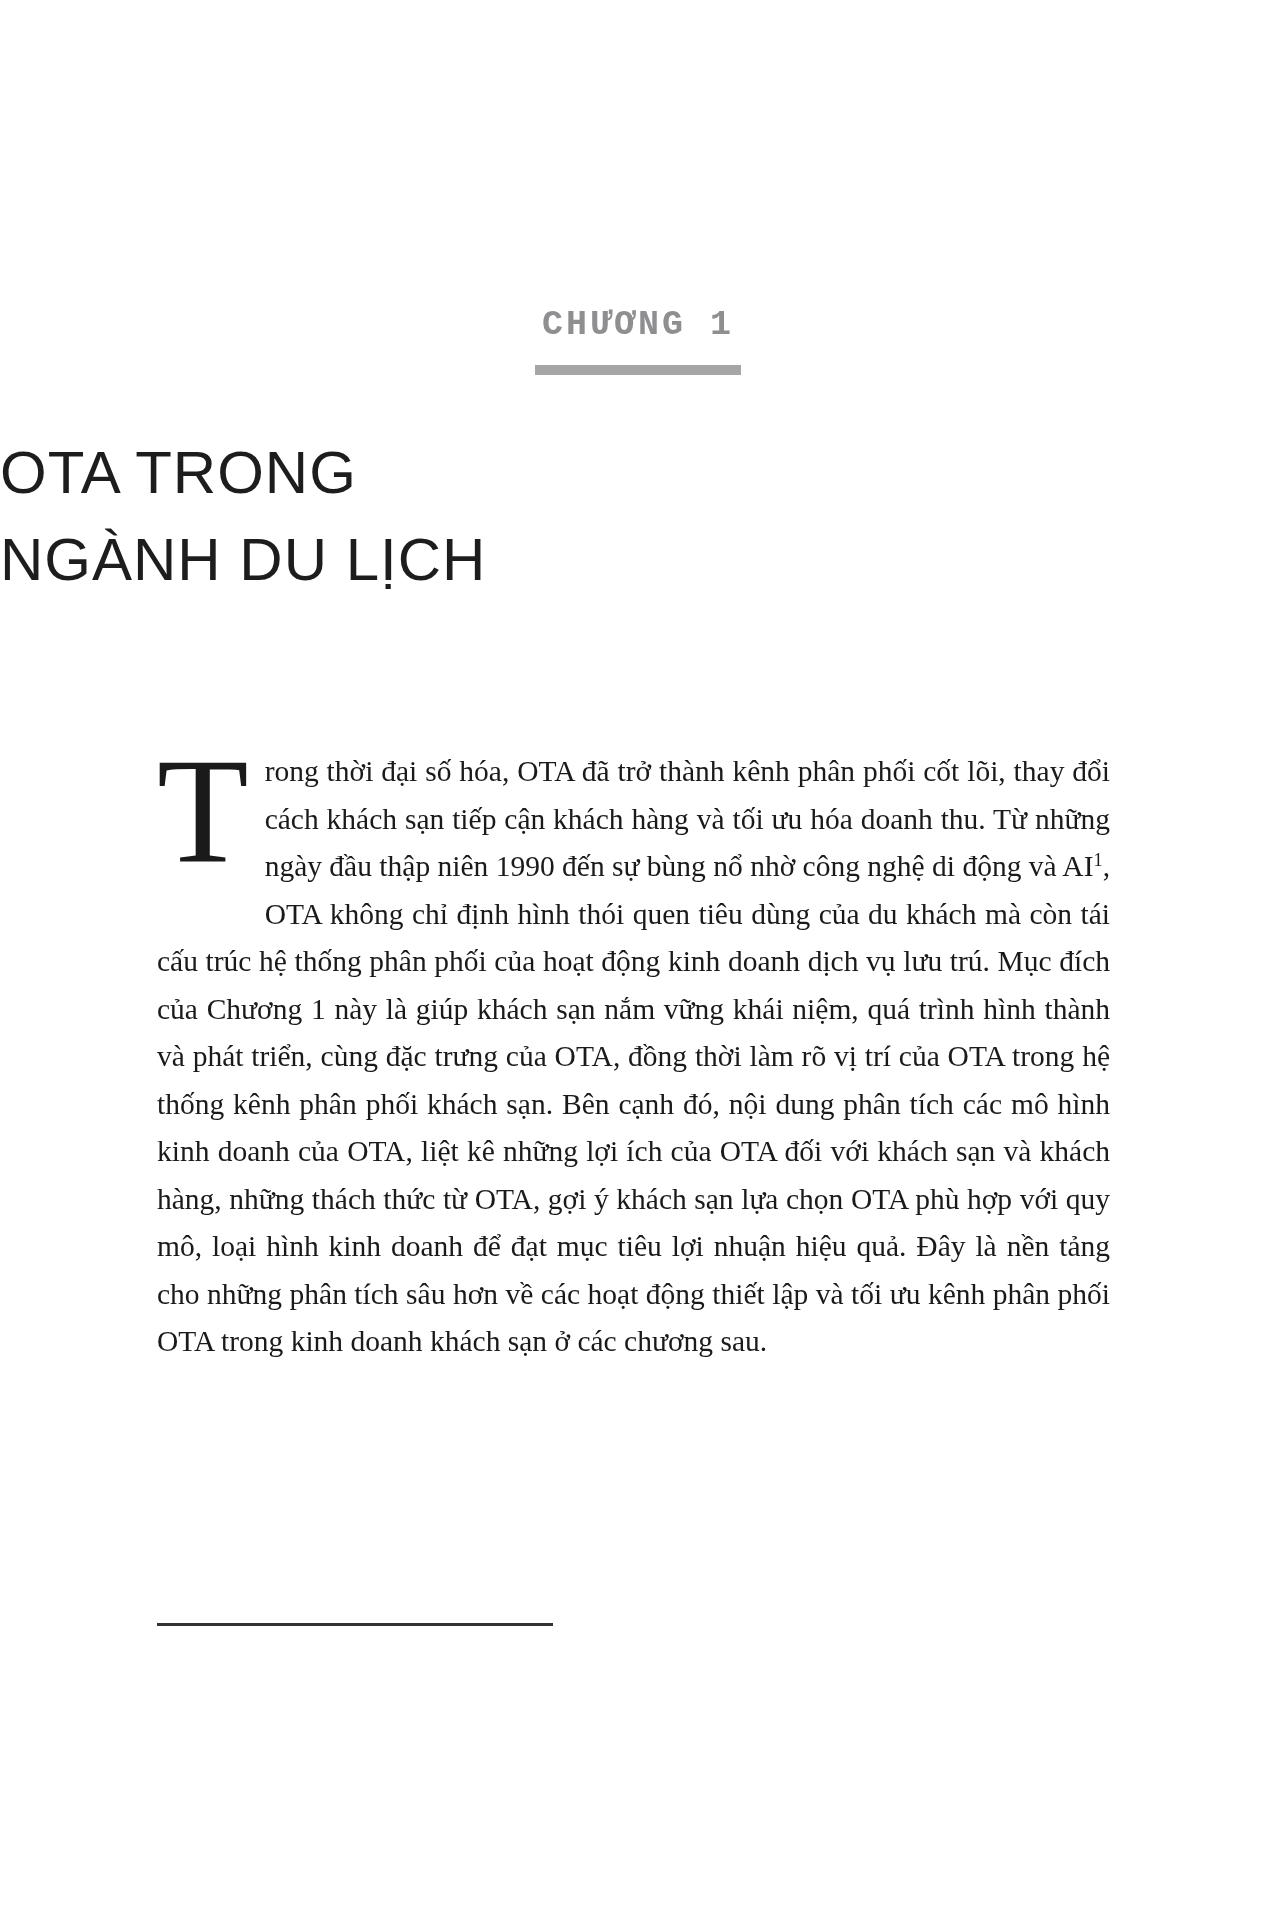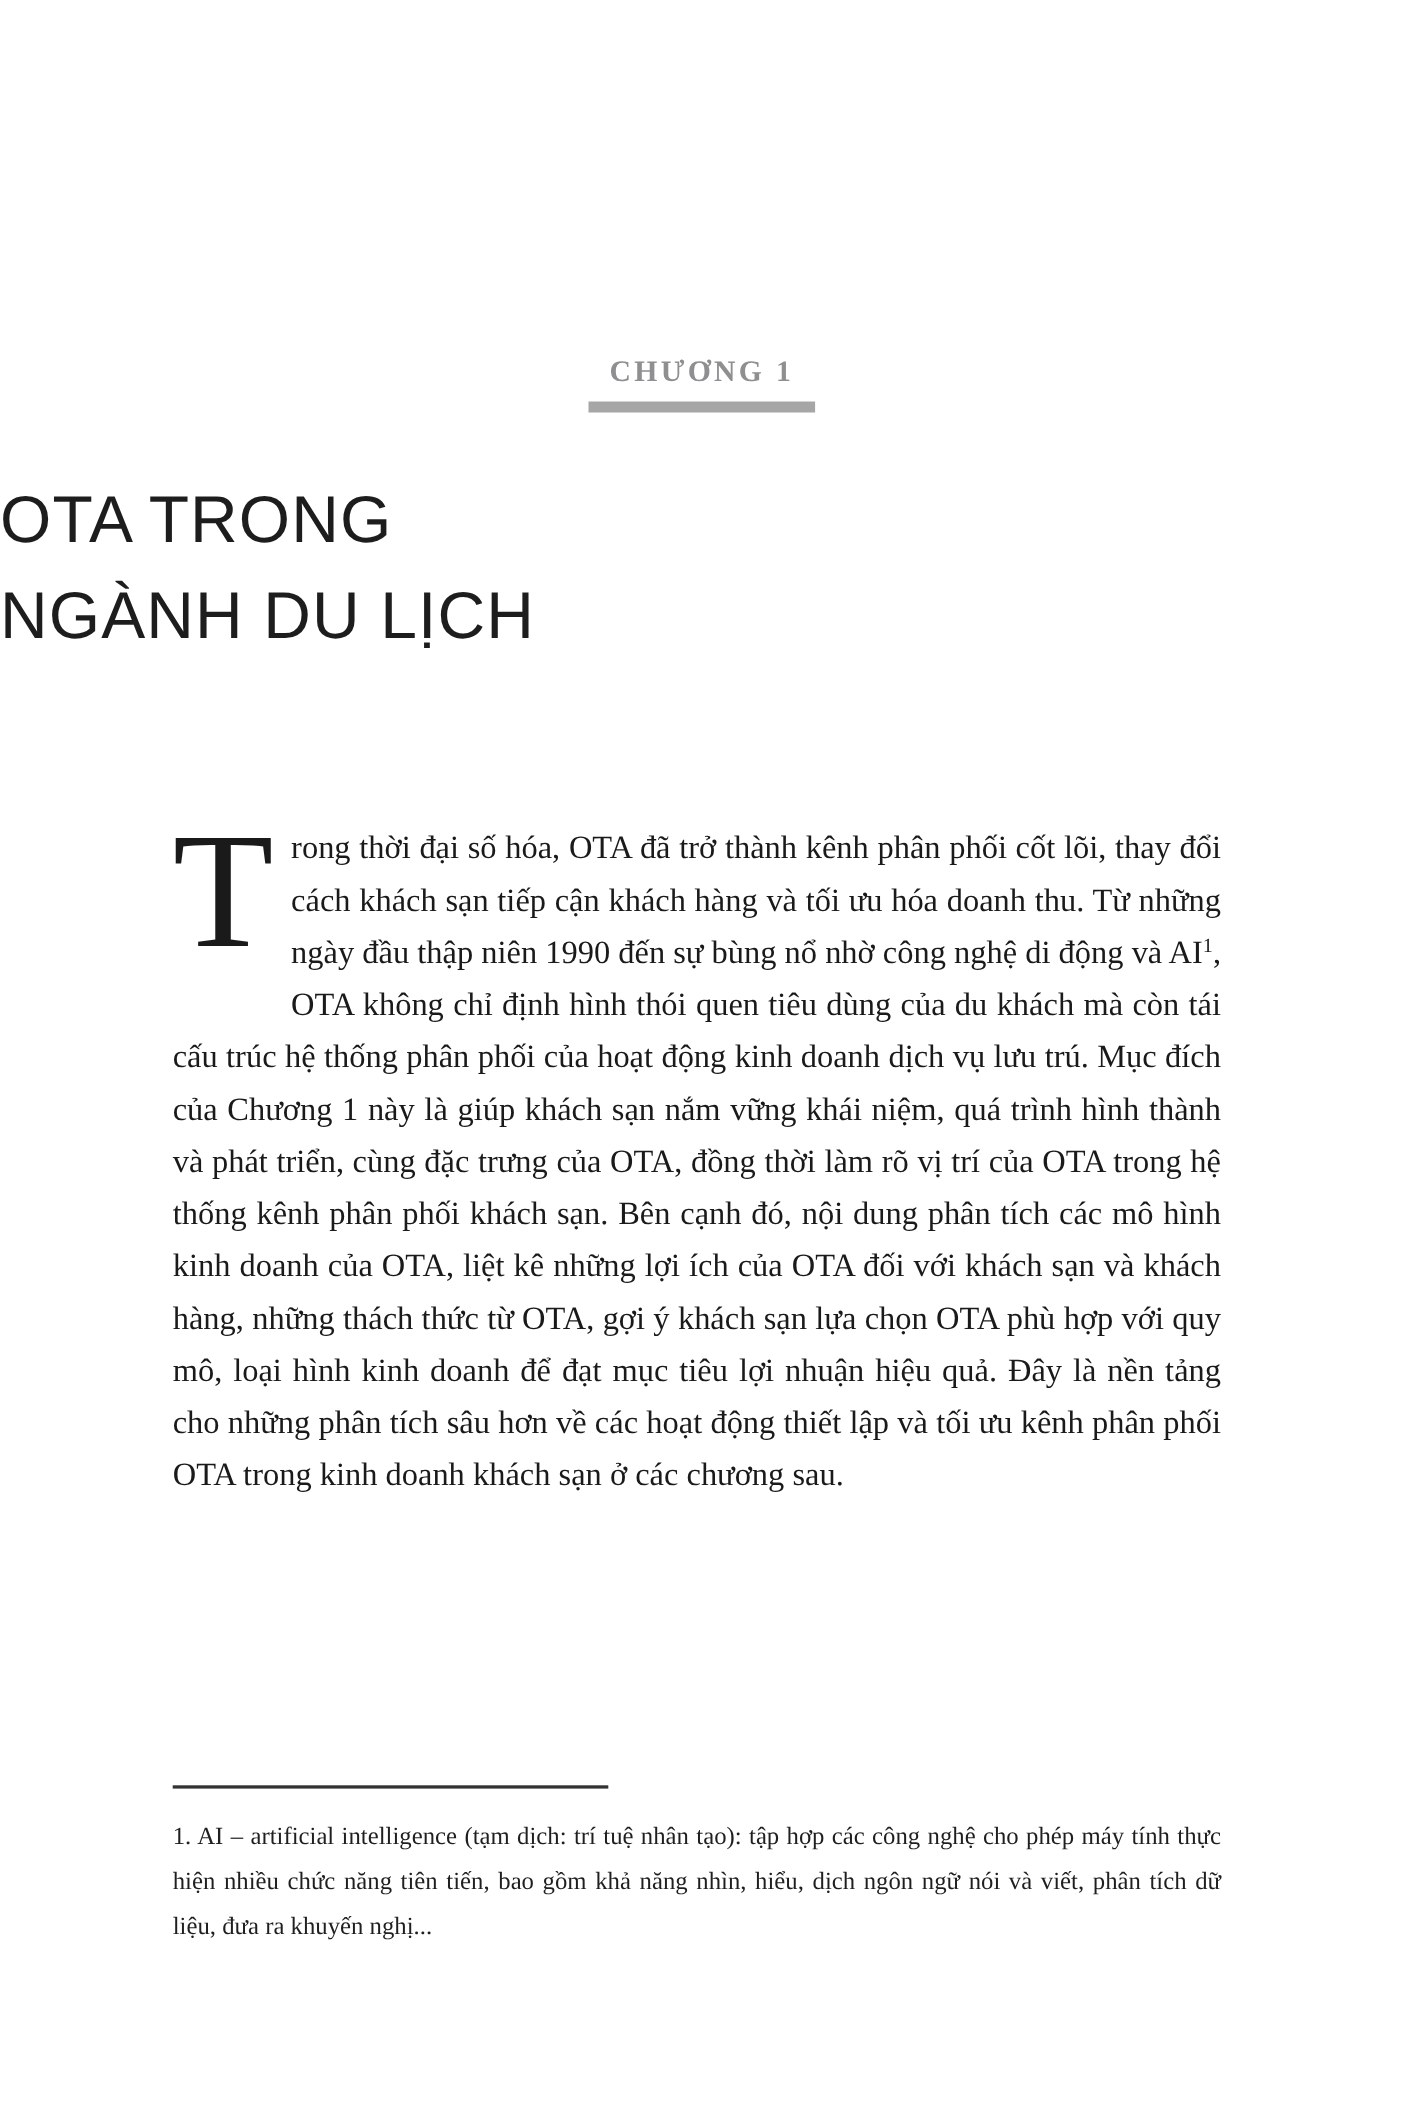--- a/index.html
+++ b/index.html
@@ -10,27 +10,27 @@
   .page {
     position: relative;
     width: 1276px;
     height: 1922px;
     background: #ffffff;
     overflow: hidden;
     font-family: "Liberation Serif", serif;
   }
   .chapter-label {
     position: absolute;
-    top: 322px;
+    top: 305px;
     left: 0;
     width: 100%;
     text-align: center;
-    font-family: Liberation Serif, serif;
+    font-family: Liberation Mono, monospace;
     font-weight: bold;
-    font-size: 27px;
+    font-size: 35px;
     letter-spacing: 3px;
     color: var(--color-chapter-label, #8f8f91);
   }
   .chapter-divider {
     position: absolute;
     top: 365px;
     left: 50%;
     transform: translateX(-50%);
     width: 206px;
     height: 10px;
@@ -109,15 +109,14 @@
 
   <div class="chapter-title">
     <div>OTA TRONG</div>
     <div>NGÀNH DU LỊCH</div>
   </div>
 
   <p class="body-text"><span class="dropcap">T</span><span>rong thời đại số hóa, OTA đã trở thành kênh phân phối cốt lõi, thay đổi cách khách sạn tiếp cận khách hàng và tối ưu hóa doanh thu. Từ những ngày đầu thập niên 1990 đến sự bùng nổ nhờ công nghệ di động và AI</span><sup class="fn-ref">1</sup><span>, OTA không chỉ định hình thói quen tiêu dùng của du khách mà còn tái cấu trúc hệ thống phân phối của hoạt động kinh doanh dịch vụ lưu trú. Mục đích của Chương 1 này là giúp khách sạn nắm vững khái niệm, quá trình hình thành và phát triển, cùng đặc trưng của OTA, đồng thời làm rõ vị trí của OTA trong hệ thống kênh phân phối khách sạn. Bên cạnh đó, nội dung phân tích các mô hình kinh doanh của OTA, liệt kê những lợi ích của OTA đối với khách sạn và khách hàng, những thách thức từ OTA, gợi ý khách sạn lựa chọn OTA phù hợp với quy mô, loại hình kinh doanh để đạt mục tiêu lợi nhuận hiệu quả. Đây là nền tảng cho những phân tích sâu hơn về các hoạt động thiết lập và tối ưu kênh phân phối OTA trong kinh doanh khách sạn ở các chương sau.</span></p>
 
   <div class="footnote-rule"></div>
 
-  <p class="footnote">1. AI – artificial intelligence (tạm dịch: trí tuệ nhân tạo): tập hợp các công nghệ cho phép máy tính thực hiện nhiều chức năng tiên tiến, bao gồm khả năng nhìn, hiểu, dịch ngôn ngữ nói và viết, phân tích dữ liệu, đưa ra khuyến nghị...</p>
 
 </div>
 
 </body></html>

